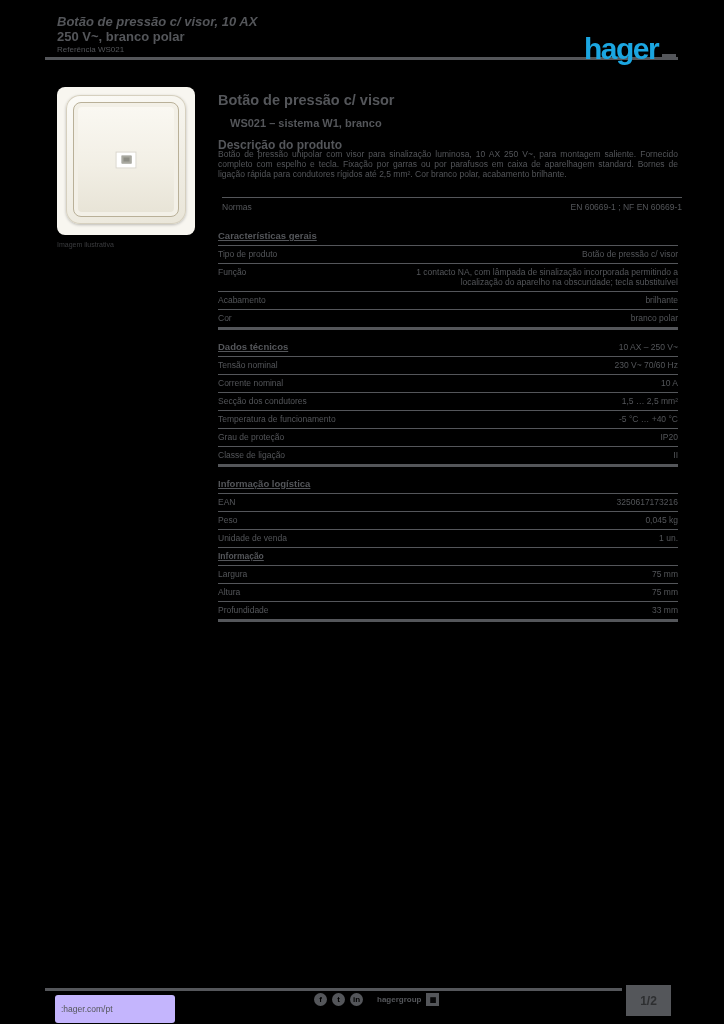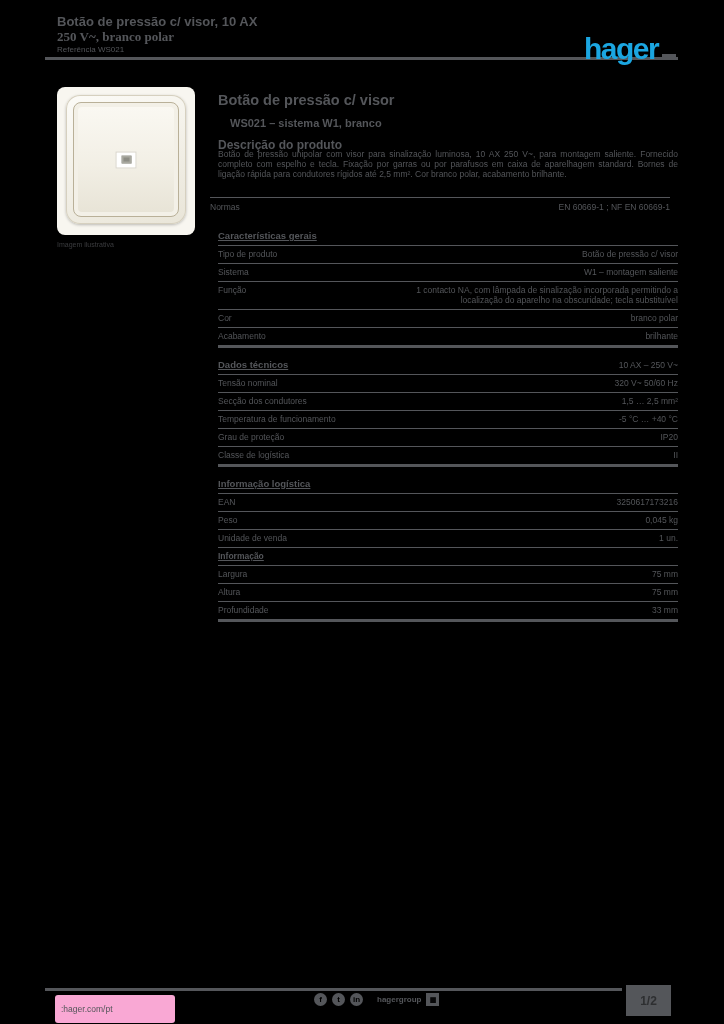--- a/index.html
+++ b/index.html
@@ -1,22 +1,22 @@
 <!DOCTYPE html>
 <html><head>
 <meta charset="utf-8">
 <style>
   html,body{margin:0;padding:0;background:#000;}
   .page{position:relative;width:724px;height:1024px;background:#000;overflow:hidden;
         font-family:"Liberation Sans", sans-serif;color:#54565A;}
   .abs{position:absolute;}
 
   
-  .hdr-t1{left:57px;top:14px;font-size:13px;font-weight:bold;line-height:15px;}
-  .hdr-t2{left:57px;top:29px;font-size:13px;font-weight:bold;line-height:15px;font-family:Liberation Serif, serif;}
+  .hdr-t1{left:57px;top:14px;font-size:13px;font-weight:bold;line-height:15px;font-style:italic;}
+  .hdr-t2{left:57px;top:29px;font-size:13px;font-weight:bold;line-height:15px;}
   .hdr-ref{left:57px;top:45px;font-size:8px;}
   .hdr-rule{left:45px;top:57px;width:633px;height:3px;background:#54565A;}
   .logo{left:584px;top:32px;font-size:30px;font-weight:bold;letter-spacing:-1.5px;color:#1BA6E1;}
   .logo-tm{left:662px;top:54px;width:14px;height:4px;background:#54565A;}
 
   
   .pimg{left:57px;top:87px;width:138px;height:148px;background:#f8f6f0;border-radius:8px;}
   .sw-outer{position:absolute;left:9px;top:8px;right:9px;bottom:11px;border-radius:14px;
             background:linear-gradient(160deg,#fcfbf7,#e9e5d8);
             box-shadow:inset 0 0 0 1px #d6d0bf,0 1px 3px rgba(0,0,0,.25);}
@@ -27,37 +27,37 @@
              width:19px;height:15px;background:#ffffff;border:1px solid #d8d4c8;
              display:flex;align-items:center;justify-content:center;}
   .sw-window-inner{width:10px;height:8px;background:#8d8d85;box-shadow:inset 0 0 0 2px #a9a9a0;}
   .img-caption{left:57px;top:241px;font-size:7px;color:#3b3c3f;}
 
   
   .main-title{left:218px;top:92px;font-size:14.5px;font-weight:bold;}
   .main-sub{left:218px;top:117px;font-size:11px;font-weight:bold;margin-left:12px;}
   .desc-label{left:218px;top:138px;font-size:12px;font-weight:bold;}
   .desc-para{left:218px;top:149px;width:460px;font-size:8.5px;line-height:10px;text-align:justify;}
-  .std-row{left:210px;top:197px;width:460px;border-top:1px solid #54565A;
+  .std-row{left:222px;top:197px;width:460px;border-top:1px solid #54565A;
            display:flex;justify-content:space-between;padding-top:4px;font-size:8.5px;}
 
   
   .specs{left:218px;top:228px;width:460px;}
   .sec{border-bottom:3px solid #54565A;margin-bottom:9px;}
   .row{display:flex;justify-content:space-between;align-items:flex-start;
        border-bottom:1px solid #54565A;padding:3px 0 4px 0;font-size:8.5px;line-height:10px;}
   .row:last-child{border-bottom:none;}
   .row.head .lbl{font-size:9.5px;}
   .b{font-weight:bold;text-decoration:underline;}
   .lbl{max-width:42%;}
   .val{text-align:right;max-width:62%;}
 
   
   .ftr-rule{left:45px;top:988px;width:577px;height:3px;background:#54565A;}
-  .site-box{left:55px;top:995px;width:114px;height:28px;background:#f9a8d4;border-radius:3px;
+  .site-box{left:55px;top:995px;width:114px;height:28px;background:#c4b5fd;border-radius:3px;
             display:flex;align-items:center;padding-left:6px;font-size:8.5px;color:#54565A;}
   .social{left:314px;top:993px;display:flex;gap:5px;align-items:center;color:#54565A;}
   .soc-ic{width:13px;height:13px;border-radius:50%;background:#54565A;color:#000;
           font-size:8px;font-weight:bold;display:flex;align-items:center;justify-content:center;}
   .soc-sq{width:13px;height:13px;background:#54565A;color:#000;font-size:7px;font-weight:bold;
           display:flex;align-items:center;justify-content:center;}
   .soc-txt{font-size:8px;font-weight:bold;padding-left:9px;}
   .page-badge{left:626px;top:985px;width:45px;height:31px;background:#54565A;color:#2e2f31;
               display:flex;align-items:center;justify-content:center;font-size:12px;font-weight:bold;}
 </style>
@@ -99,59 +99,59 @@
       <div class="sec">
         <div class="row head">
           <span class="lbl b">Características gerais</span>
           <span class="val"></span>
         </div>
         <div class="row">
           <span class="lbl">Tipo de produto</span>
           <span class="val">Botão de pressão c/ visor</span>
         </div>
         <div class="row">
-          <span class="lbl">Sistema</span>
-          <span class="val">W1 – montagem saliente</span>
-        </div>
-        <div class="row">
           <span class="lbl">Função</span>
           <span class="val">1 contacto NA, com lâmpada de sinalização incorporada permitindo a localização do aparelho na obscuridade; tecla substituível</span>
         </div>
         <div class="row">
+          <span class="lbl">Acabamento</span>
+          <span class="val">brilhante</span>
+        </div>
+        <div class="row">
           <span class="lbl">Cor</span>
           <span class="val">branco polar</span>
-        </div>
-        <div class="row">
-          <span class="lbl">Acabamento</span>
-          <span class="val">brilhante</span>
         </div>
       </div>
       <div class="sec">
         <div class="row head">
           <span class="lbl b">Dados técnicos</span>
           <span class="val">10 AX – 250 V~</span>
         </div>
         <div class="row">
           <span class="lbl">Tensão nominal</span>
-          <span class="val">320 V~ 50/60 Hz</span>
+          <span class="val">230 V~ 70/60 Hz</span>
+        </div>
+        <div class="row">
+          <span class="lbl">Corrente nominal</span>
+          <span class="val">10 A</span>
         </div>
         <div class="row">
           <span class="lbl">Secção dos condutores</span>
           <span class="val">1,5 … 2,5 mm²</span>
         </div>
         <div class="row">
           <span class="lbl">Temperatura de funcionamento</span>
           <span class="val">-5 °C … +40 °C</span>
         </div>
         <div class="row">
           <span class="lbl">Grau de proteção</span>
           <span class="val">IP20</span>
         </div>
         <div class="row">
-          <span class="lbl">Classe de logística</span>
+          <span class="lbl">Classe de ligação</span>
           <span class="val">II</span>
         </div>
       </div>
       <div class="sec">
         <div class="row head">
           <span class="lbl b">Informação logística</span>
           <span class="val"></span>
         </div>
         <div class="row">
           <span class="lbl">EAN</span>

